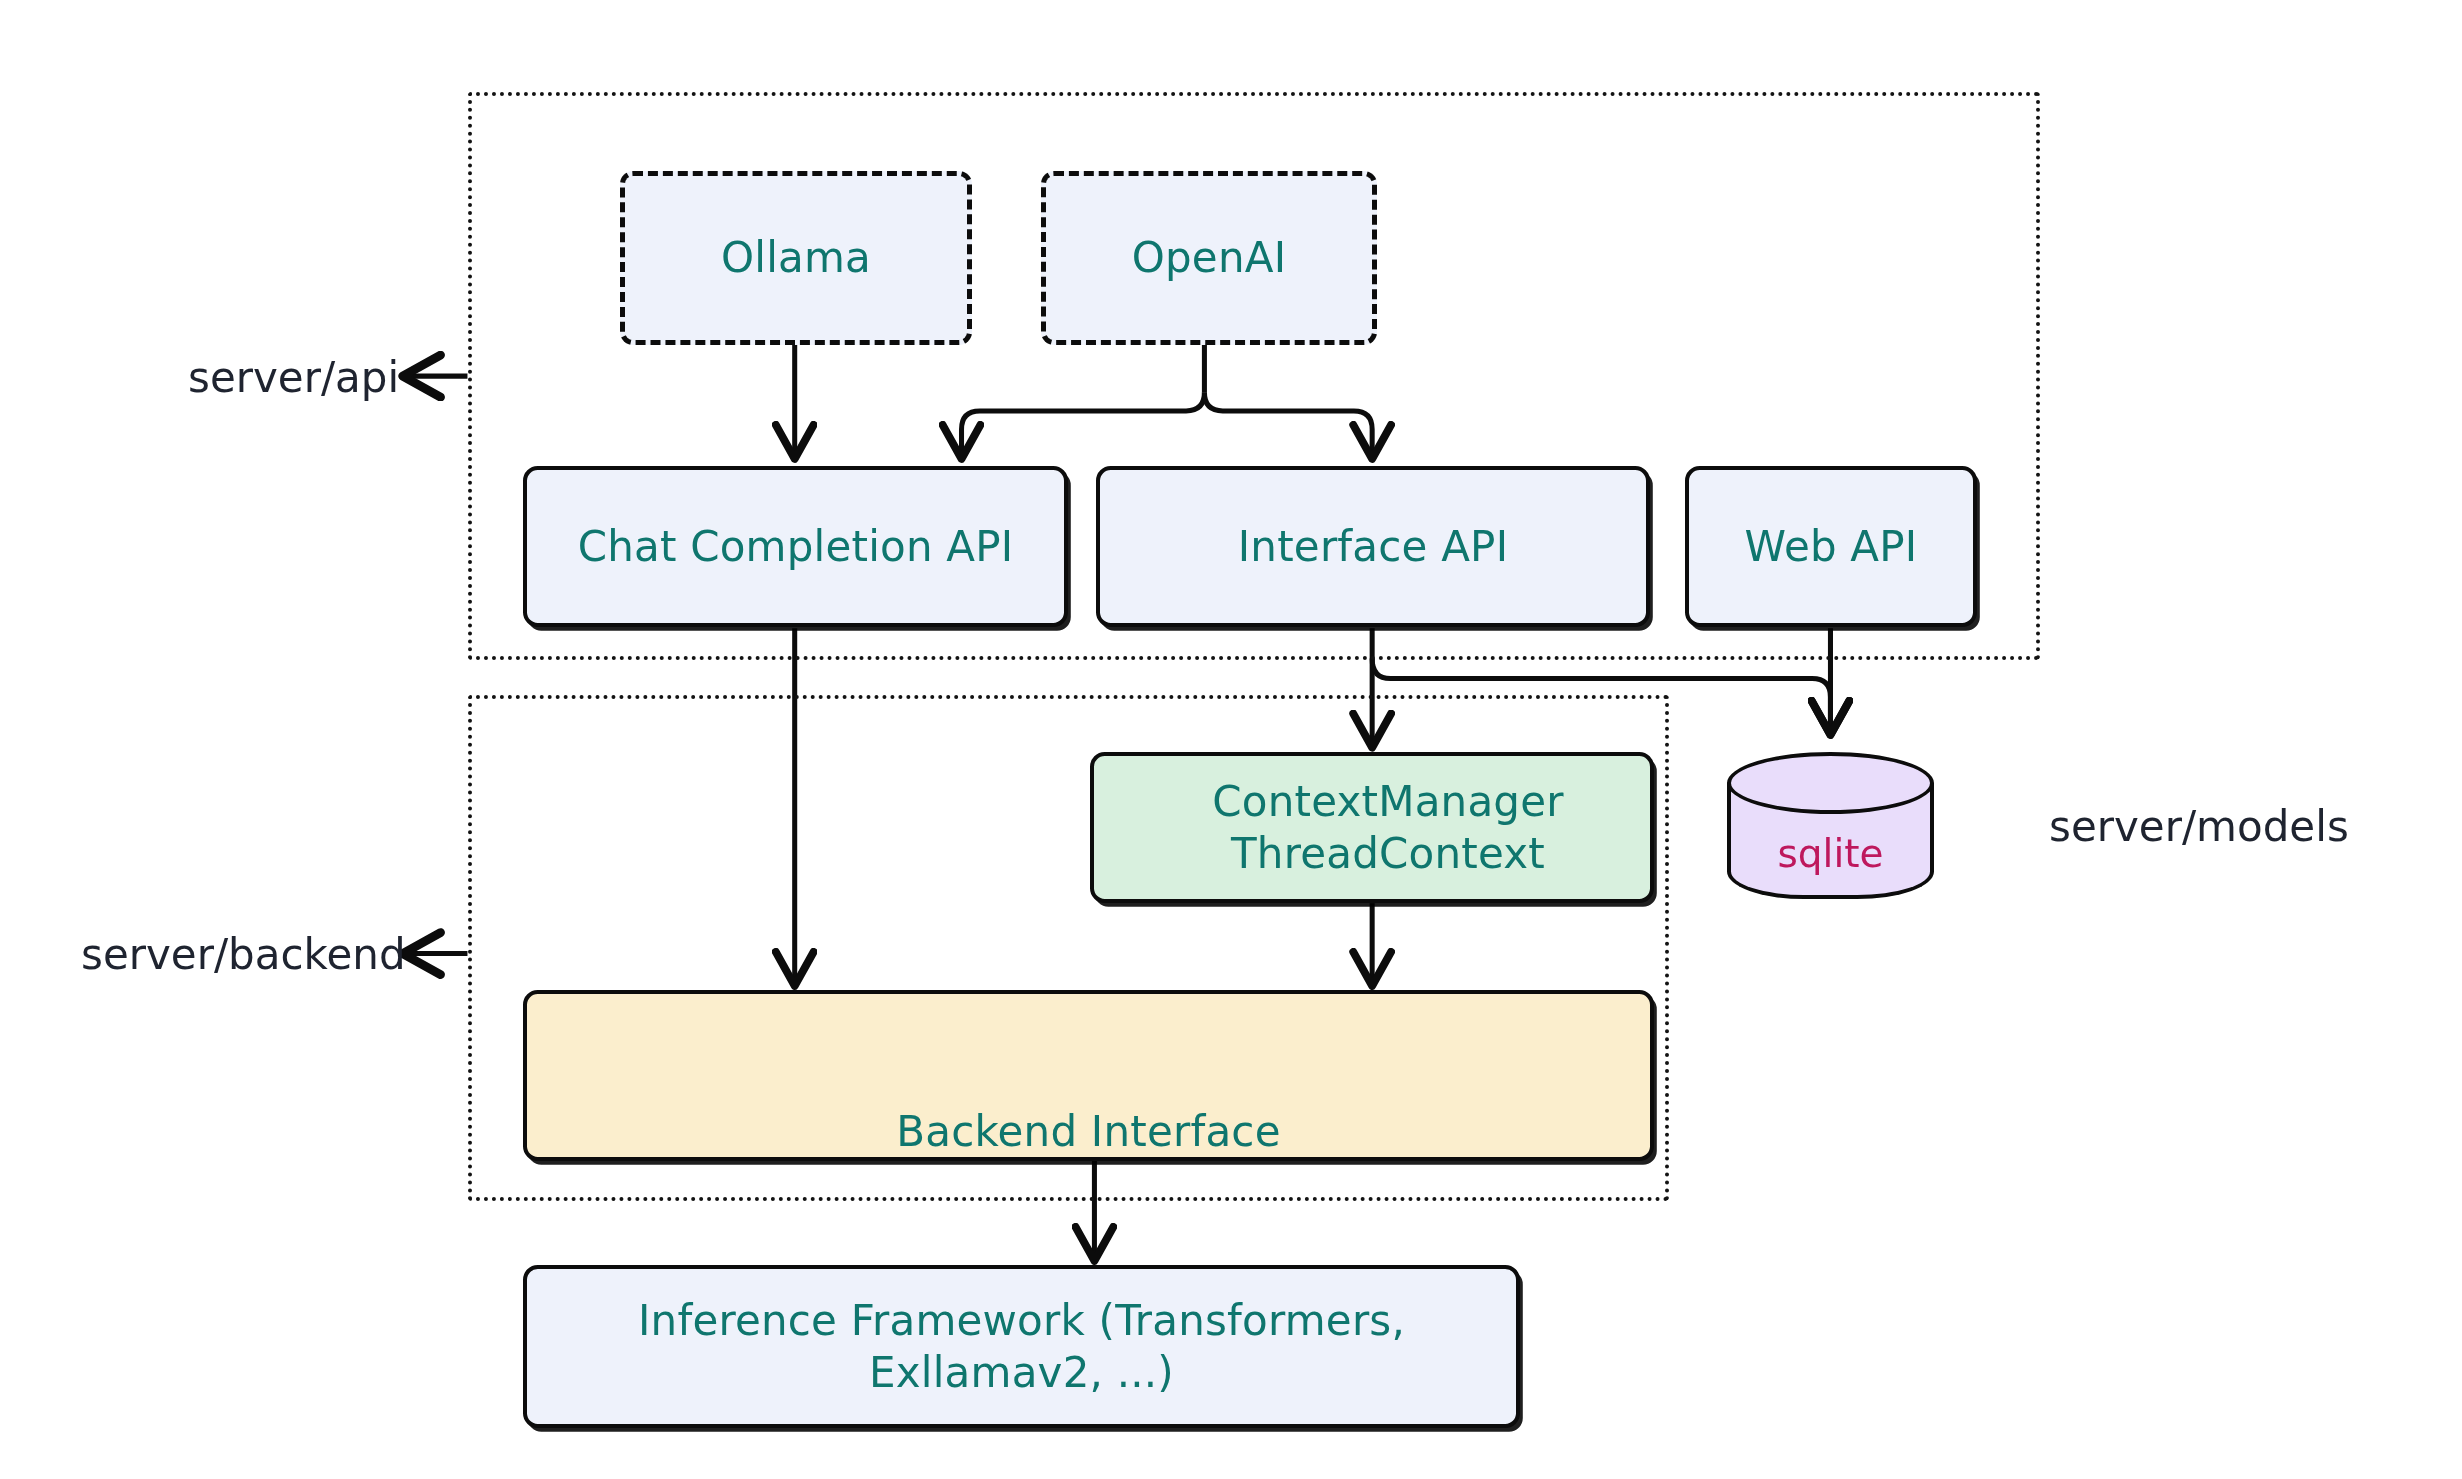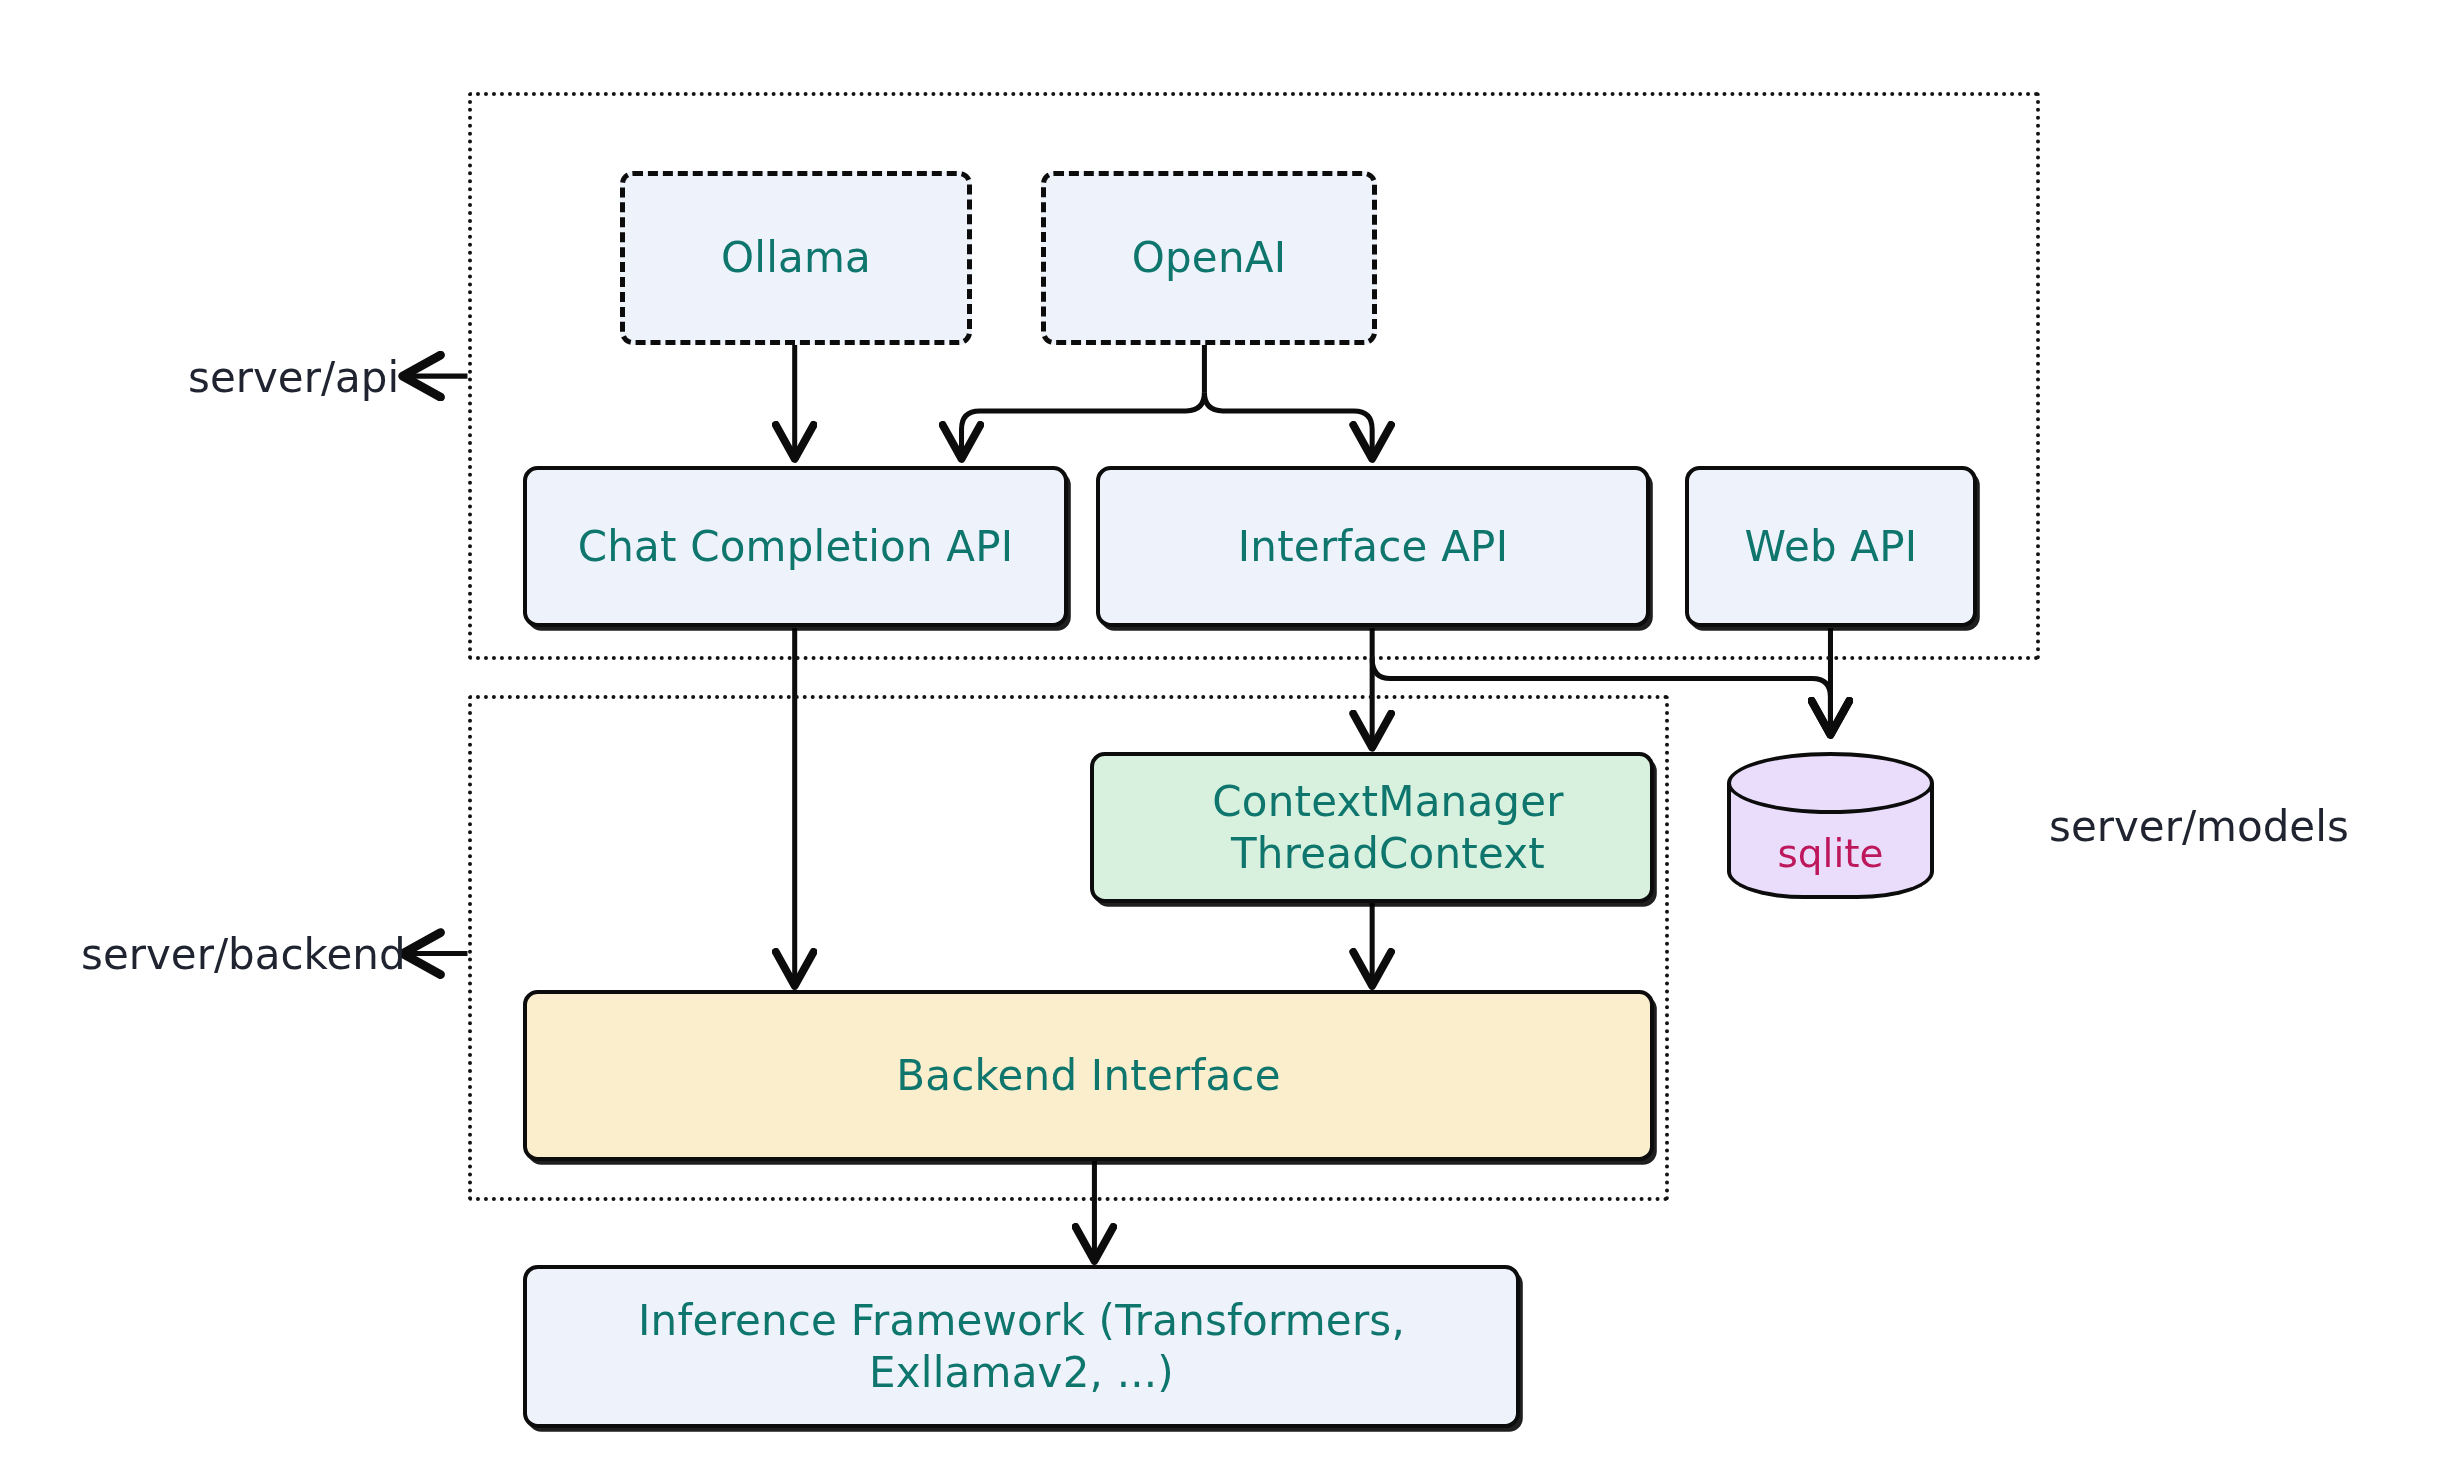--- a/index.html
+++ b/index.html
@@ -35,21 +35,21 @@
     letter-spacing:0.2px;
     box-shadow:3.7px 4.6px 0 -0.9px rgba(0,0,0,.88);
   }
   .node.dashed{
     border-style:dashed;
     border-width:5.5px;
     box-shadow:none;
     border-radius:13px;
   }
   .node.green{background:#d8f0de;padding-left:32px;}
-  .node.cream{background:#fbeecd;}
+  .node.cream{background:#fbeecd;align-items:flex-end;}
   .node .lbl{display:block;}
   .node .lbl2{display:block;}
 
   
   .group{
     position:absolute;
     box-sizing:border-box;
     border:4.6px dotted #131313;
     border-radius:3.7px;
     background:transparent;

